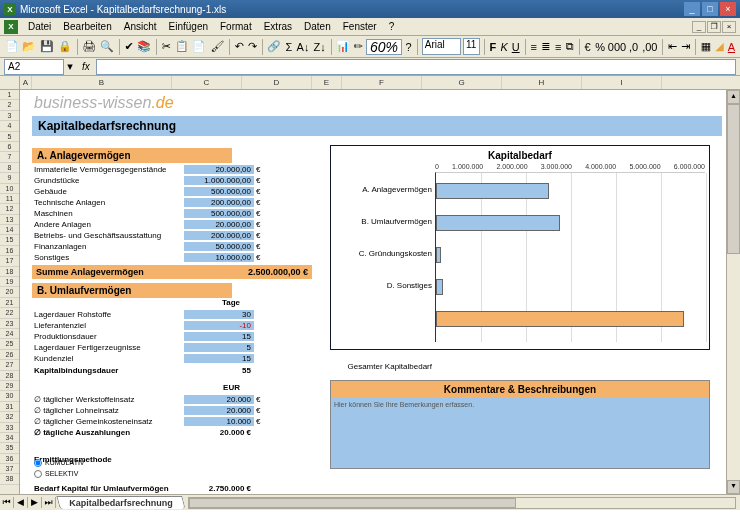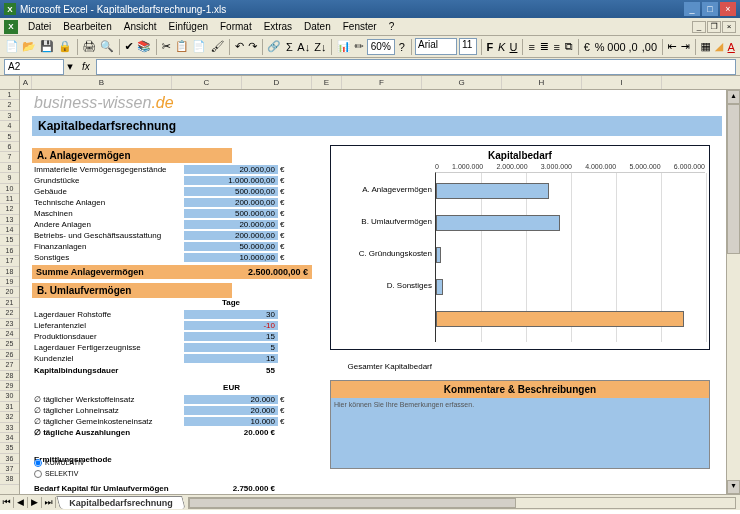--- a/index.html
+++ b/index.html
@@ -18,21 +18,21 @@
 .menu-bar .wincontrols { margin-left: auto; display: flex; gap: 1px; }
 .menu-bar .wincontrols span { width: 14px; height: 12px; background: #ece9d8; border:1px solid #aca899; display: flex; align-items: center; justify-content: center; font-size: 8px; padding:0;}
 
 
 .toolbar { background: #ece9d8; height: 22px; display: flex; align-items: center; padding: 0 4px; border-bottom: 1px solid #aca899; gap: 2px; }
 .tbtn { width: 18px; height: 18px; display: flex; align-items: center; justify-content: center; cursor: pointer; border: 1px solid transparent; font-size: 11px; }
 .sep { width: 1px; height: 16px; background: #aca899; margin: 0 2px; }
 .font-select { height: 17px; font-size: 10px; border: 1px solid #7f9db9; background:#fff; padding: 0 2px; }
 .font-name { width: 80px; }
 .font-size { width: 30px; }
-.zoom-box { width: 40px; height:16px; border:1px solid #7f9db9; background:#fff; font-size:10px; display:flex; align-items:center; padding:0 3px;}
+.zoom-box { width: 40px; height:16px; border:1px solid #7f9db9; background:#fff; font-size:14px; display:flex; align-items:center; padding:0 3px;font-style:italic;}
 
 
 .formula-bar { background: #ece9d8; height: 18px; display: flex; align-items: center; border-bottom: 1px solid #aca899; }
 .name-box { width: 60px; height: 16px; border: 1px solid #7f9db9; background: #fff; margin-left: 4px; font-size: 10px; display: flex; align-items: center; padding: 0 3px; }
 .fx { padding: 0 6px; font-style: italic; font-size: 10px; cursor: pointer; }
 .formula-input { flex: 1; height: 16px; border: 1px solid #7f9db9; background: #fff; margin-right: 4px; }
 
 
 .grid-wrap { display: flex; height: 418px; position: relative; }
 .row-headers { width: 20px; background: #ece9d8; border-right: 1px solid #aca899; flex-shrink: 0; }
@@ -49,21 +49,21 @@
 .brand { position: absolute; left: 14px; top: 4px; font-size: 16px; color: #b0b0b0; font-style: italic; font-weight: normal; }
 .brand .dot { color: #f0a030; }
 
 .section-title { position: absolute; left: 12px; background: #9fc5e8; font-weight: bold; font-size: 11px; padding: 3px 6px; }
 .section-title.main { top: 26px; width: 690px; font-size: 12px; }
 
 .sub-header { position: absolute; left: 12px; background: #f4b26b; font-weight: bold; font-size: 10px; padding: 2px 5px; width: 200px; }
 
 .data-row { position: absolute; left: 14px; width: 270px; display: flex; font-size: 8px; height: 11px; align-items: center; }
 .data-row .lbl { width: 150px; }
-.data-row .val { width: 94px; text-align: right; background: #9fc5e8; padding-right: 3px; }
+.data-row .val { width: 70px; text-align: right; background: #9fc5e8; padding-right: 3px; }
 .data-row .val.neg { color: #c00; }
 .data-row .val.nobg { background: transparent; }
 .data-row.bold { font-weight: bold; }
 .data-row .unit { width: 20px; text-align:left; padding-left:2px;}
 
 .sum-row { position: absolute; left: 12px; background: #f4b26b; font-weight: bold; font-size: 9px; padding: 2px 4px; width: 280px; display: flex; }
 .sum-row .lbl { flex: 1; }
 .sum-row .val { text-align: right; }
 
 

